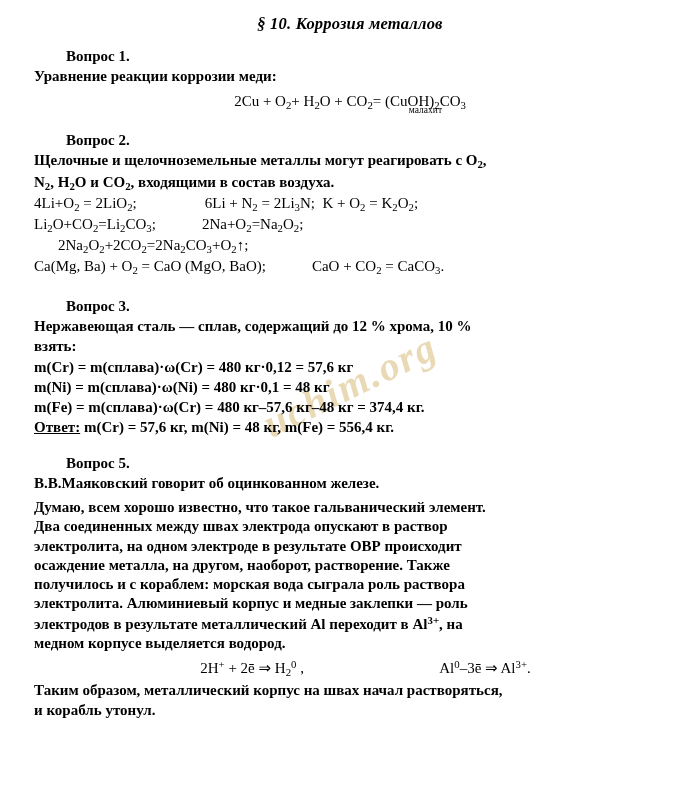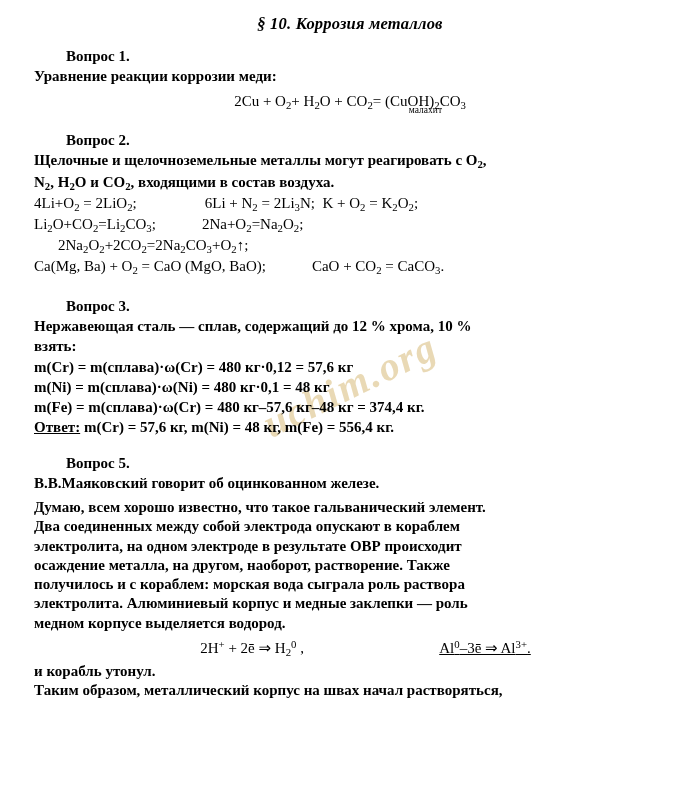--- a/index.html
+++ b/index.html
@@ -97,21 +97,21 @@
   .underline { text-decoration: underline; }
   .block-q3 p { margin-bottom: 2px; }
   .gap-sm { height: 5px; }
   .gap-md { height: 9px; }
   .eqpair {
     display: flex;
     font-size: 15px;
     margin: 6px 0 4px 0;
   }
   .eqpair .left { width: 270px; text-align: right; padding-right: 0; }
-  .eqpair .right { flex: 1; text-align: center; text-decoration: underline; }
+  .eqpair .right { flex: 1; text-align: center; }
   .hspace { display: inline-block; width: 46px; }
   .hspace-lg { display: inline-block; width: 68px; }
 </style>
 </head>
 <body>
 
 <div class="page">
 
   <div class="watermark">uchim.org</div>
 
@@ -154,29 +154,30 @@
     </div>
 
     <div class="gap-sm"></div>
 
     <div class="qhead">Вопрос 5.</div>
     <p class="t">В.В.Маяковский говорит об оцинкованном железе.</p>
 
     <div class="gap-sm"></div>
 
     <p class="t">Думаю, всем хорошо известно, что такое гальванический элемент.</p>
-    <p class="t">Два соединенных между собой электрода опускают в кораблем</p>
+    <p class="t">Два соединенных между швах электрода опускают в раствор</p>
     <p class="t">электролита, на одном электроде в результате ОВР происходит</p>
     <p class="t">осаждение металла, на другом, наоборот, растворение. Также</p>
     <p class="t">получилось и с кораблем: морская вода сыграла роль раствора</p>
     <p class="t">электролита. Алюминиевый корпус и медные заклепки — роль</p>
+    <p class="t">электродов в результате металлический Al переходит в Al<sup>3+</sup>, на</p>
     <p class="t">медном корпусе  выделяется водород.</p>
 
     <div class="eqpair">
       <div class="left">2H<sup>+</sup> + 2ē  ⇒  H<sub>2</sub><sup>0</sup> ,</div>
       <div class="right">Al<sup>0</sup>–3ē ⇒ Al<sup>3+</sup>.</div>
     </div>
 
+    <p class="t">Таким образом, металлический корпус на швах начал растворяться,</p>
     <p class="t">и корабль утонул.</p>
-    <p class="t">Таким образом, металлический корпус на швах начал растворяться,</p>
 
   </div>
 </div>
 
 </body></html>

